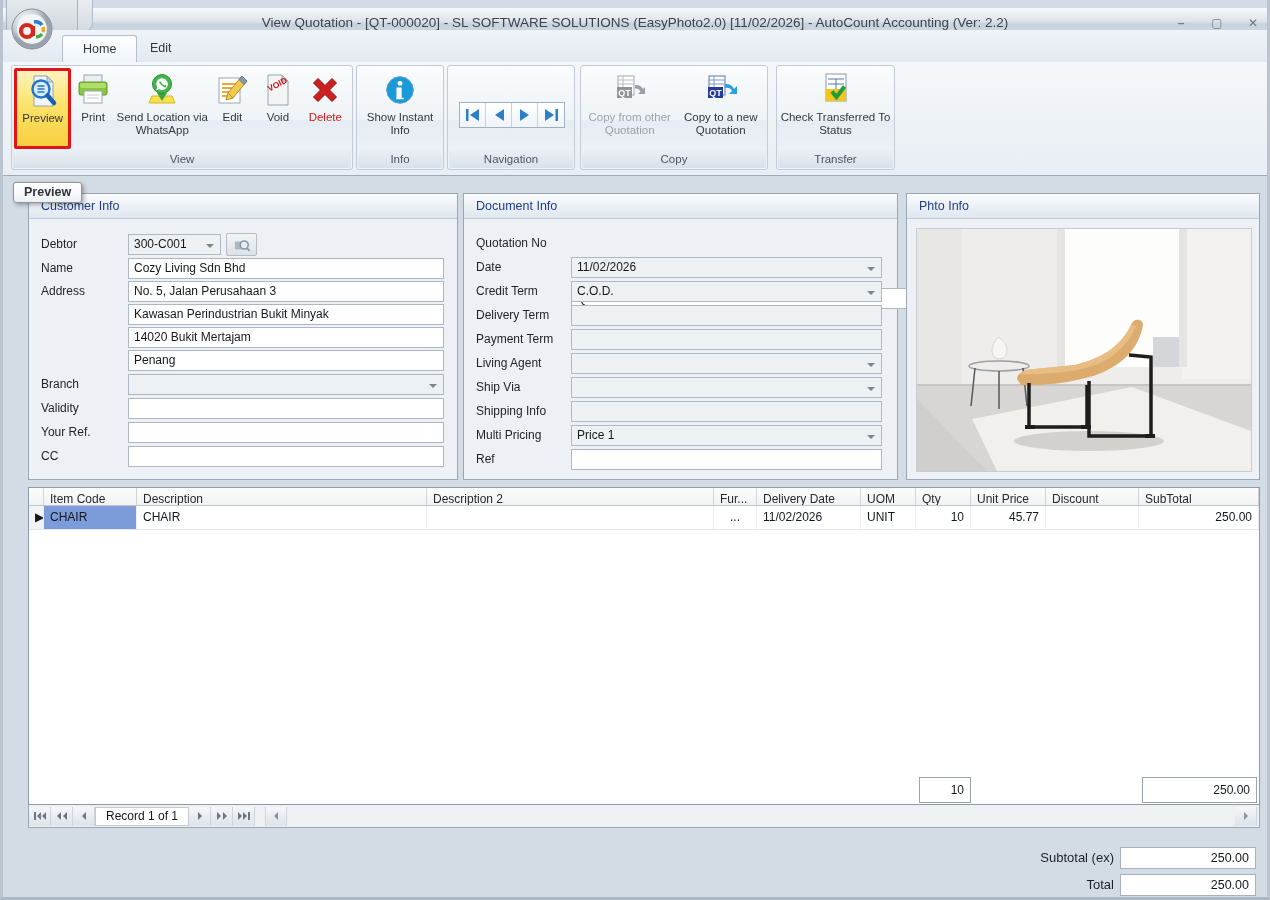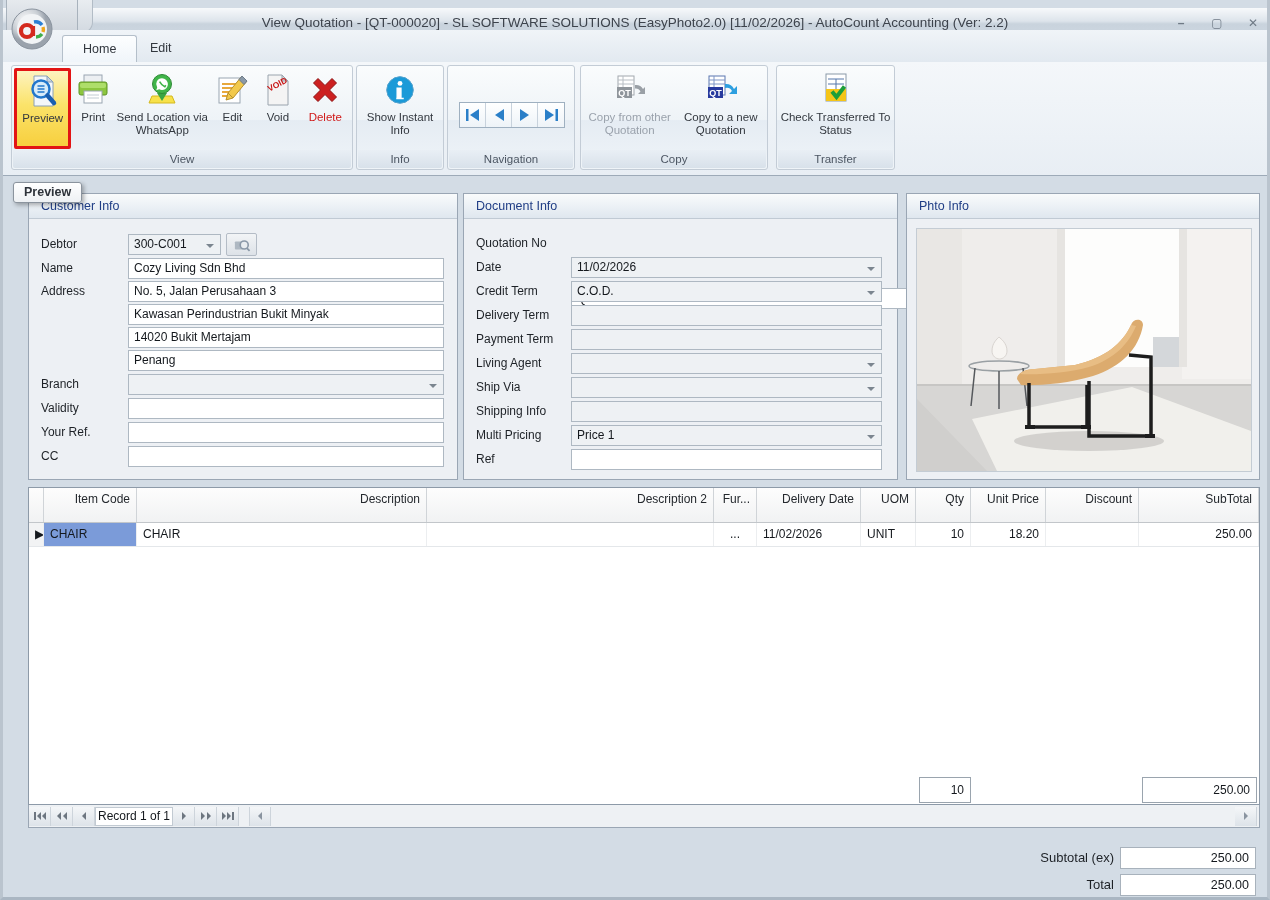--- a/index.html
+++ b/index.html
@@ -68,41 +68,41 @@
   .field.grey { background:#eef1f4; }
   .field.dd::after { content:""; position:absolute; right:6px; top:9px; border:4px solid transparent;
                      border-top-color:#7b858f; }
   .sbtn { position:absolute; width:31px; height:23px; border:1px solid #b4bcc6; border-radius:2px;
           background:linear-gradient(#f2f4f6,#dde2e8); display:flex; align-items:center; justify-content:center; }
 
   
   .grid { position:absolute; left:25px; top:487px; width:1232px; height:318px; background:#fff;
           border:1px solid #8d9aa8; }
   .grow { display:grid; grid-template-columns:15px 93px 290px 287px 43px 104px 55px 55px 75px 93px 1fr; }
-  .grow.head { height:35px; background:linear-gradient(#fdfdfd,#f1f2f3); border-bottom:1px solid #c2c6ca;text-align:right; }
+  .grow.head { height:18px; background:linear-gradient(#fdfdfd,#f1f2f3); border-bottom:1px solid #c2c6ca; }
   .grow.head .gcell { font-size:12px; color:#25292e; line-height:22px; border-right:1px solid #d0d4d8;
                       padding:0 6px; overflow:hidden; white-space:nowrap; cursor:default; }
   .grow.data { height:24px; border-bottom:1px solid #e4e7ea; }
   .grow.data .gcell { font-size:12px; color:#14181d; line-height:23px; padding:0 6px;
                       border-right:1px solid #eceef0; white-space:nowrap; overflow:hidden; }
   .gcell.num { text-align:right; }
   .gcell.center { text-align:center; }
   .gcell.sel { background:#7b9bd9; color:#fff; }
   .gcell.ind { background:#f2f3f4; border-right:1px solid #c8ccd0; color:#222; font-size:9px;
                text-align:center; line-height:23px; }
   .gsummary { position:absolute; height:26px; border:1px solid #9aa4ae; background:#fff;
               font-size:12px; line-height:24px; text-align:right; padding:0 6px; color:#14181d; }
 
   
   .recnav { position:absolute; left:25px; top:805px; width:1232px; height:23px; background:#eef1f4;
             border:1px solid #9aa6b4; border-top:none; display:flex; align-items:center; }
   .rnbtn { width:22px; height:19px; display:flex; align-items:center; justify-content:center;
            background:linear-gradient(#f4f6f8,#dde3e9); border-right:1px solid #cdd4db; cursor:default; }
   .reclabel { height:19px; background:#fff; border:1px solid #c2cad2; font-size:12px; color:#14181d;
-              line-height:17px; padding:0 2px; }
+              line-height:17px; padding:0 10px; }
   .hscroll-left { margin-left:10px; }
   .hscroll-right { margin-left:auto; margin-right:2px; }
 
   
   .totrow { position:absolute; height:22px; }
   .totlabel { position:absolute; right:146px; font-size:13px; color:#1d2126; line-height:22px; cursor:default; }
   .totbox { position:absolute; right:4px; width:136px; height:22px; background:#fff; border:1px solid #a8b2bc;
             font-size:12.5px; color:#14181d; text-align:right; line-height:20px; padding:0 6px; }
 
   svg { display:block; }
@@ -417,21 +417,21 @@
     </div>
     <div class="grow data">
       <div class="gcell ind">▶</div>
       <div class="gcell sel">CHAIR</div>
       <div class="gcell">CHAIR</div>
       <div class="gcell"></div>
       <div class="gcell center">...</div>
       <div class="gcell">11/02/2026</div>
       <div class="gcell">UNIT</div>
       <div class="gcell num">10</div>
-      <div class="gcell num">18.20</div>
+      <div class="gcell num">45.77</div>
       <div class="gcell"></div>
       <div class="gcell num">250.00</div>
     </div>
     <div class="gsummary" style="left:890px; top:289px; width:52px;">10</div>
     <div class="gsummary" style="left:1113px; top:289px; width:115px;">250.00</div>
   </div>
 
   <div class="recnav">
     <div class="rnbtn">
       <svg width="14" height="10" viewBox="0 0 14 10">

